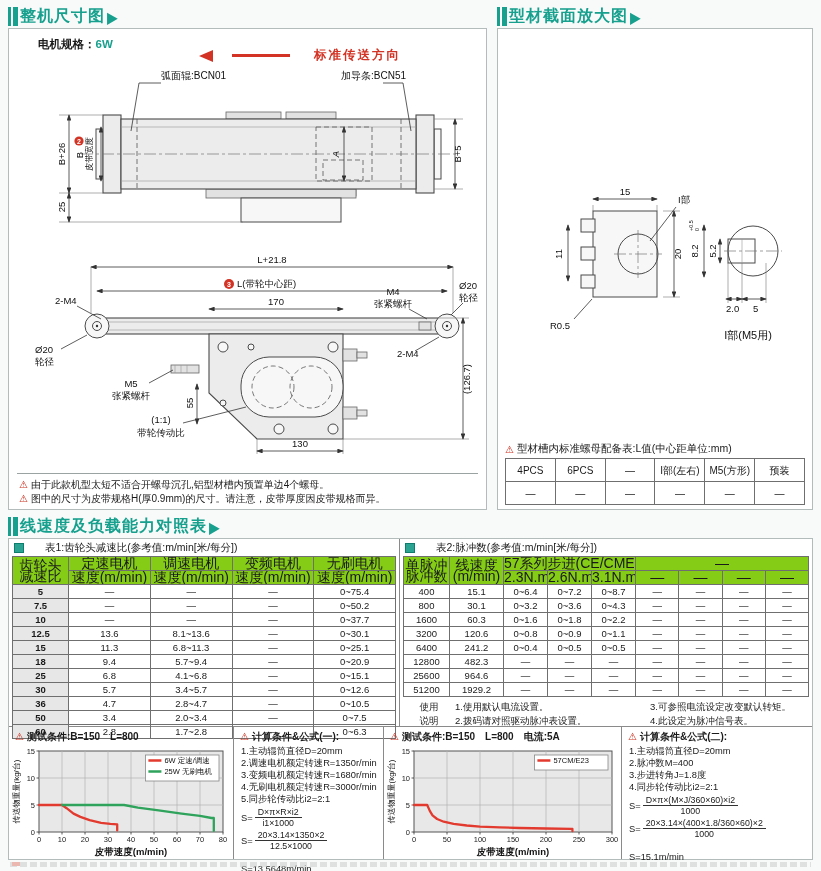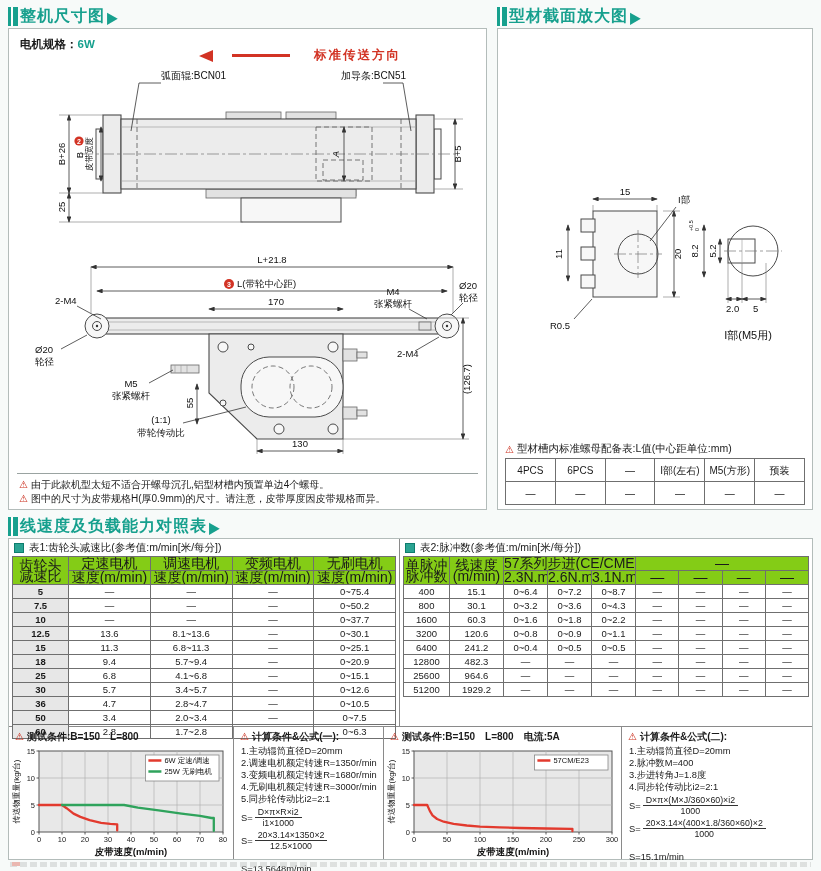--- a/index.html
+++ b/index.html
@@ -3,36 +3,36 @@
 <meta charset="utf-8">
 <style>
   html,body{margin:0;padding:0}
   body{width:821px;height:871px;position:relative;background:#f7faf9;
        font-family:"Liberation Sans","DejaVu Sans",sans-serif;color:#1a1a1a;overflow:hidden}
   .sec-title{position:absolute;display:flex;align-items:center;gap:2px;color:#17a08e;
              font-weight:bold;font-size:16px;letter-spacing:1px}
   .bars{width:10px;height:19px;background:linear-gradient(90deg,#17a08e 0 3px,#fff 3px 5px,#17a08e 5px 10px)}
   .tri{color:#17a08e;font-size:14px;transform:scaleY(1.15)}
   .panel{position:absolute;background:#fff;border:1px solid #b3bcba;box-sizing:border-box}
-  .motor-spec{position:absolute;left:11px;top:8px;font-size:11.5px;font-weight:bold}
+  .motor-spec{position:absolute;left:29px;top:8px;font-size:11.5px;font-weight:bold}
   .motor-spec .val{color:#17a08e}
   .dir-arrow{position:absolute;left:190px;top:18px;display:flex;align-items:center;gap:24px}
   .dir-arrow .head{width:0;height:0;border-top:6px solid transparent;border-bottom:6px solid transparent;
                    border-right:14px solid #d23324}
   .dir-arrow .shaft{width:58px;height:3px;background:#d23324;margin-left:-5px}
   .dir-arrow .txt{color:#d23324;font-weight:bold;font-size:12.5px;letter-spacing:2px}
   .notes{position:absolute;left:8px;right:8px;bottom:3px;border-top:1px solid #9aa3a1;padding:4px 2px 0 2px;
          font-size:10px;line-height:14px}
   .warn{color:#cc3322;font-size:10px;margin-right:3px}
   table{border-collapse:collapse;width:100%;table-layout:fixed}
   td,th{border:1px solid #6f6f6f;font-size:9.5px;text-align:center;padding:0;height:13px;
         line-height:11px;overflow:hidden;white-space:nowrap}
   th{background:#84cc16;font-weight:normal;font-size:14px}
   table.t1 td.c0{background:#e7e7e7;font-weight:bold}
-  .tbl-title{display:flex;align-items:center;gap:5px;font-size:10.5px;height:17px;padding-left:2px}
+  .tbl-title{display:flex;align-items:center;gap:21px;font-size:10.5px;height:17px;padding-left:2px}
   .sq{width:10px;height:10px;background:#2aa392;border:1px solid #0d7d6e;box-sizing:border-box}
   .tables-row{display:flex;height:187px}
   .t1wrap{width:390px;padding:0 3px;box-sizing:border-box}
   .t2wrap{flex:1;border-left:1px solid #8a8a8a;padding:0 3px;box-sizing:border-box}
   .usage{display:flex;border-top:0;font-size:9.5px;padding:3px 0 0 0;line-height:14px}
   .usage .lab{width:52px;text-align:center}
   .usage .colA{width:195px}
   .usage .colB{flex:1}
   .strip{display:flex;border-top:1px solid #8a8a8a;height:132px}
   .strip .col{box-sizing:border-box;position:relative}
@@ -532,20 +532,34 @@
               <td>―</td>
               <td>―</td>
               <td>―</td>
               <td>―</td>
               <td>―</td>
               <td>―</td>
               <td>―</td>
             </tr>
           </tbody>
       </table>
+      <div class="usage">
+        <div class="lab">
+          <div>使用</div>
+            <div>说明</div>
+        </div>
+        <div class="colA">
+          <div>1.使用默认电流设置。</div>
+            <div>2.拨码请对照驱动脉冲表设置。</div>
+        </div>
+        <div class="colB">
+          <div>3.可参照电流设定改变默认转矩。</div>
+            <div>4.此设定为脉冲信号表。</div>
+        </div>
+      </div>
     </div>
   </div>
 
   <div class="strip">
     <div class="col" style="width:224px">
       <div class="col-head">
         <span class="warn">⚠</span>
         <span>测试条件:B=150　L=800</span>
       </div>
       <svg width="218" height="113" style="display:block;margin:1px auto 0 auto">

